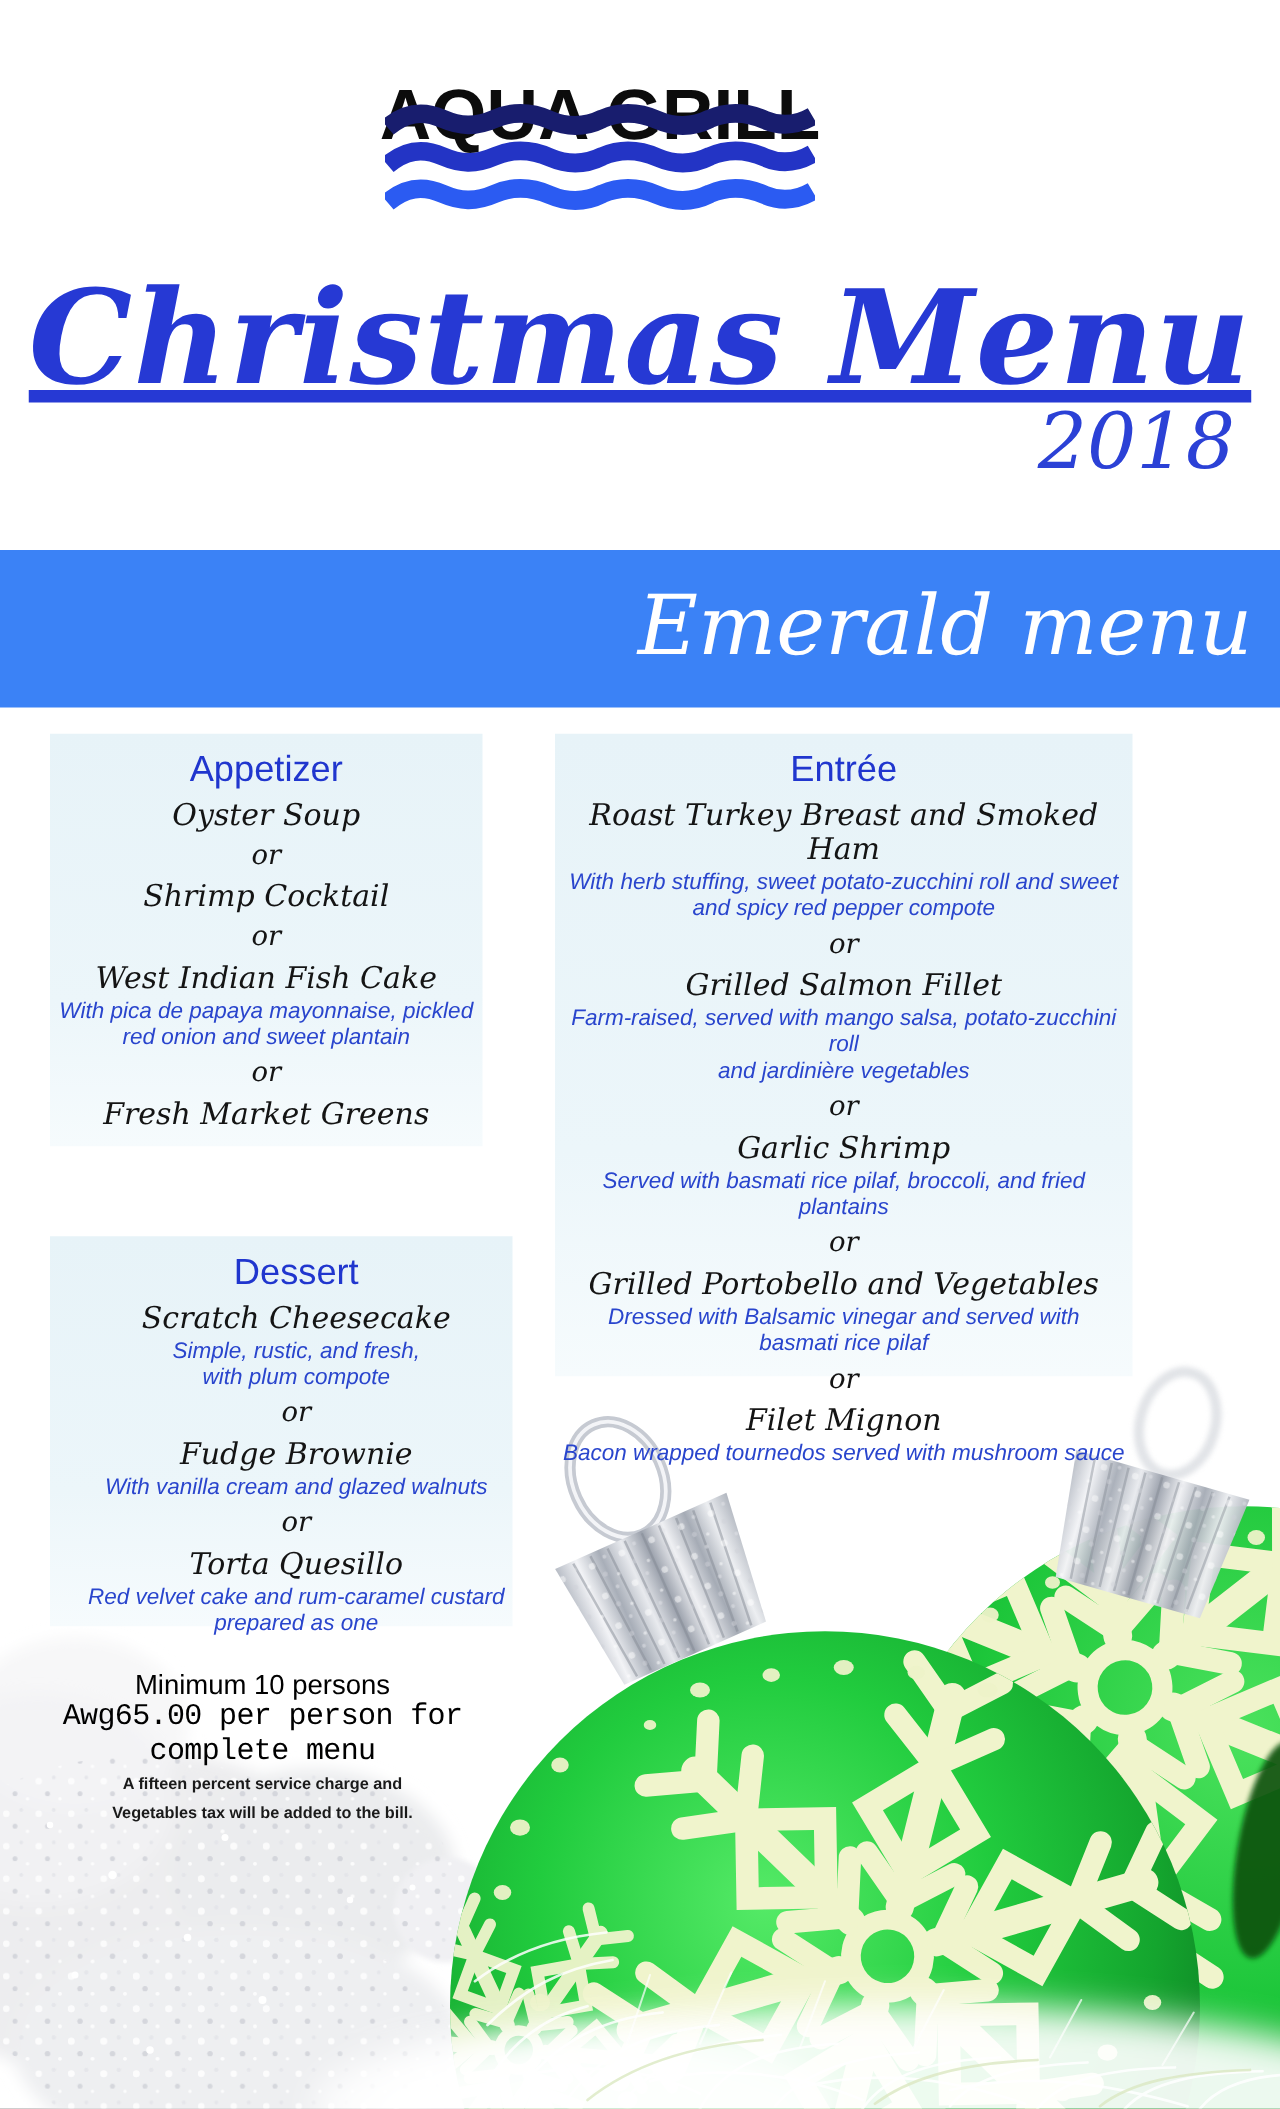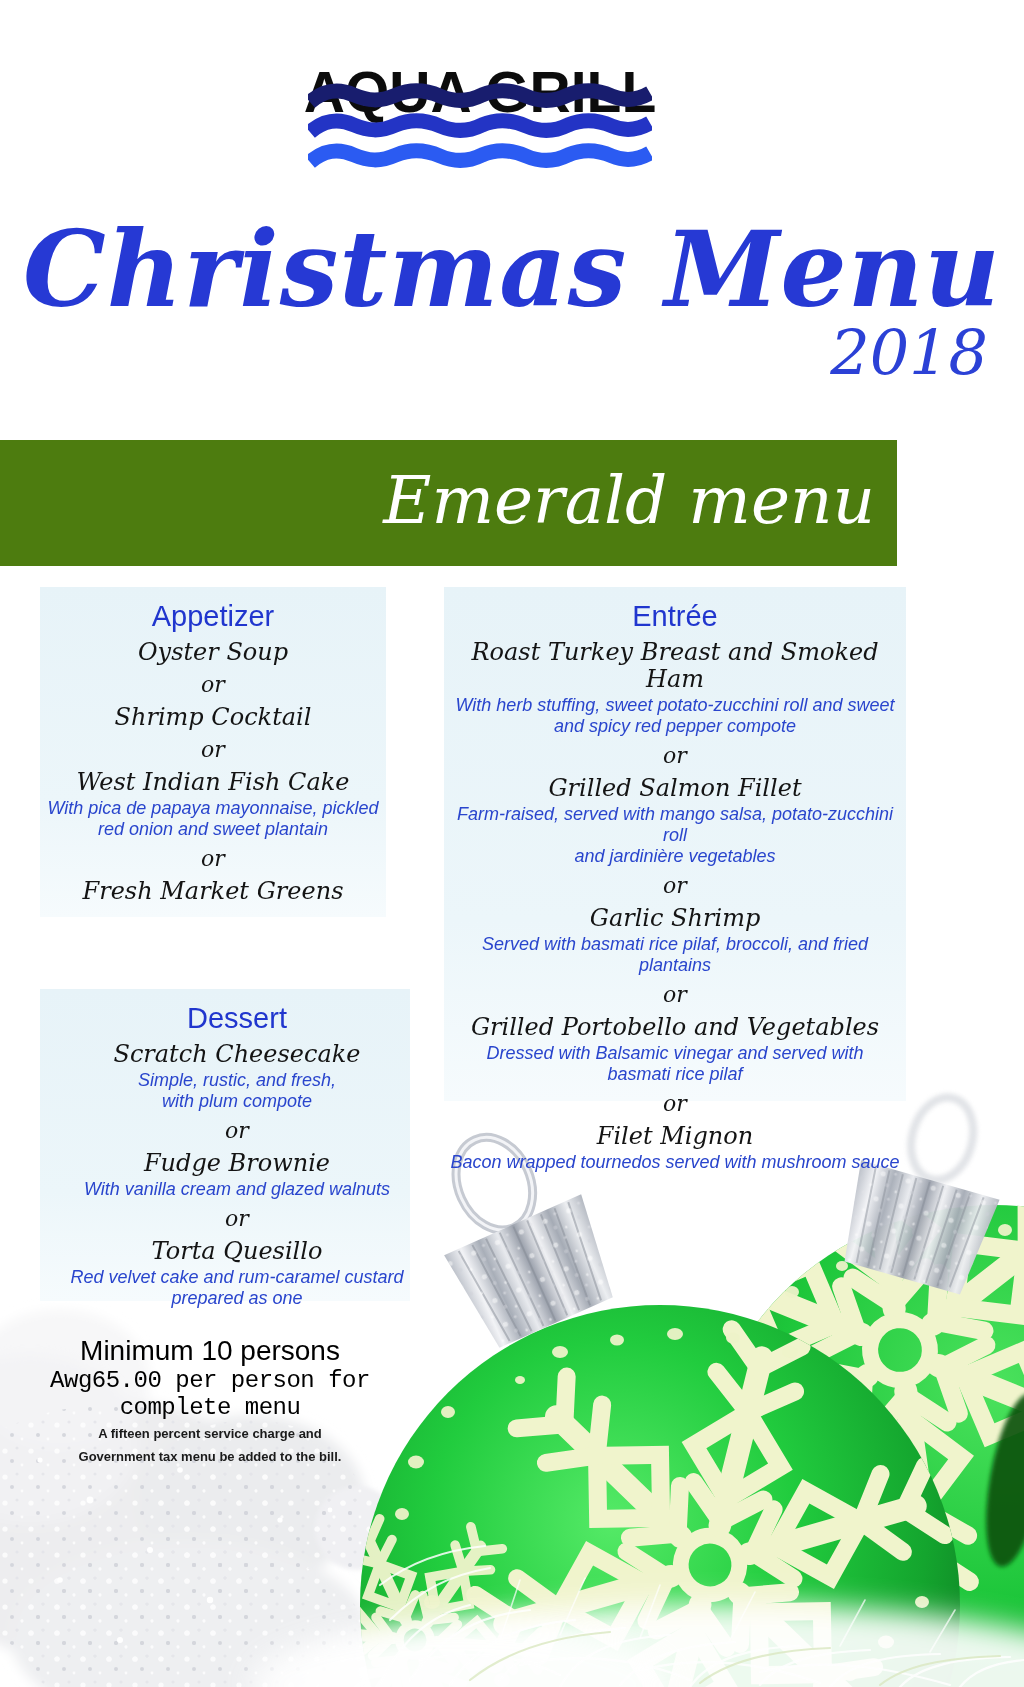--- a/index.html
+++ b/index.html
@@ -17,30 +17,31 @@
   }
   .waves{position:absolute; left:308px; top:78px;}
   
   .script-title{
     position:absolute; left:0; right:0; top:218px;
     text-align:center; color:#2639d4;
     font-family:"DejaVu Serif", serif;
     font-style:italic; font-weight:bold;
     font-size:104px; letter-spacing:1px; line-height:1;
     white-space:nowrap;
+    text-decoration:underline;
   }
   .year{
     position:absolute; right:36px; top:322px;
     color:#2b41d6; font-family:"DejaVu Serif", serif;
     font-style:italic; font-size:62px; line-height:1;
   }
   
   .banner{
-    position:absolute; left:0; top:440px; width:897px; height:126px;
-    background:#4d7c0f;
+    position:absolute; left:0; top:440px; width:1024px; height:126px;
+    background:#3b82f6;
   }
   .banner .label{
     position:absolute; right:22px; top:0; height:126px; line-height:122px;
     color:#ffffff; font-family:"DejaVu Serif", serif; font-style:italic;
     font-size:66px; white-space:nowrap;
   }
   
   .panel{
     position:absolute; text-align:center;
     background:linear-gradient(180deg,#e7f3f8 0%, #ecf6fa 65%, #f6fbfd 100%);
@@ -59,21 +60,21 @@
   .item-desc{
     margin-top:2px; font-family:"Liberation Sans", sans-serif; font-style:italic;
     font-size:18px; line-height:1.17; color:#2945cd; white-space:pre-line;
   }
   .or{
     margin-top:8px; font-family:"DejaVu Serif", serif; font-style:italic;
     font-size:22px; line-height:1; color:#141414;
   }
   
   .footer{position:absolute; left:0; top:1336px; width:420px; text-align:center; color:#000;}
-  .footer .f1{font-size:28px; line-height:1.1;}
+  .footer .f1{font-size:22px; line-height:1.1;}
   .footer .f2{font-size:24px; line-height:1.15; letter-spacing:-0.5px;font-family:Liberation Mono, monospace;}
   .footer .n1{margin-top:4px; font-size:13px; font-weight:bold; color:#1a1a1a;}
   .footer .n2{margin-top:8px;  font-size:13px; font-weight:bold; color:#1a1a1a;}
   
   .photo{position:absolute; left:0; top:1080px; width:1024px; height:607px;}
 </style>
 </head>
 <body>
 
 <div class="page">
@@ -378,16 +379,16 @@
         <div class="item-name">Torta Quesillo</div>
         <div class="item-desc">Red velvet cake and rum-caramel custard
 prepared as one</div>
       </div>
   </div>
 
   <div class="footer">
     <div class="f1">Minimum 10 persons</div>
     <div class="f2">Awg65.00 per person for complete menu</div>
     <div class="n1">A fifteen percent service charge and</div>
-    <div class="n2">Government tax menu be added to the bill.</div>
+    <div class="n2">Vegetables tax will be added to the bill.</div>
   </div>
 
 </div>
 
 </body></html>

